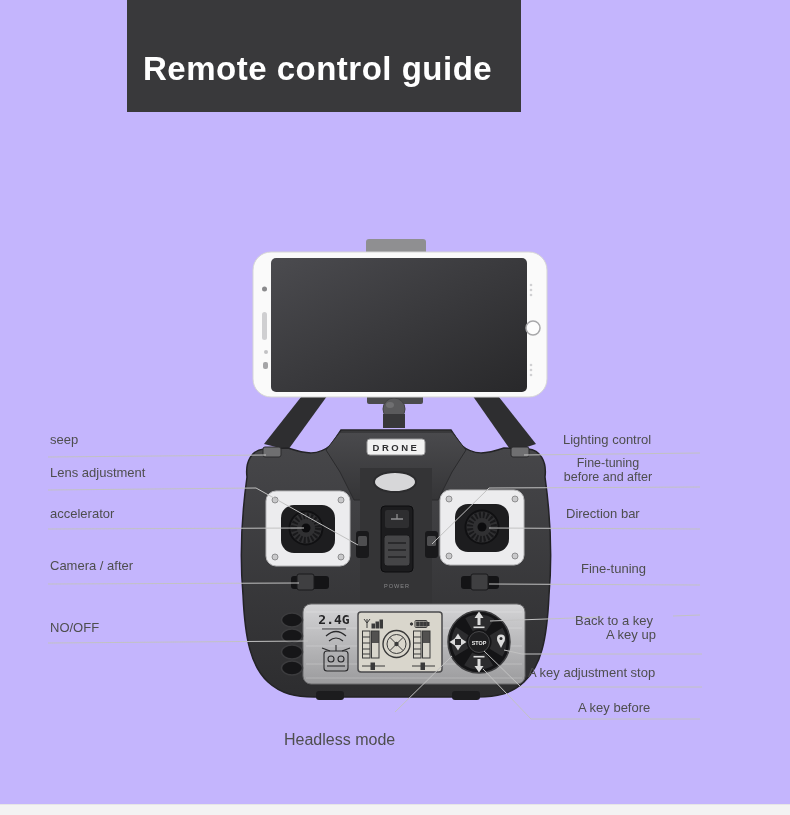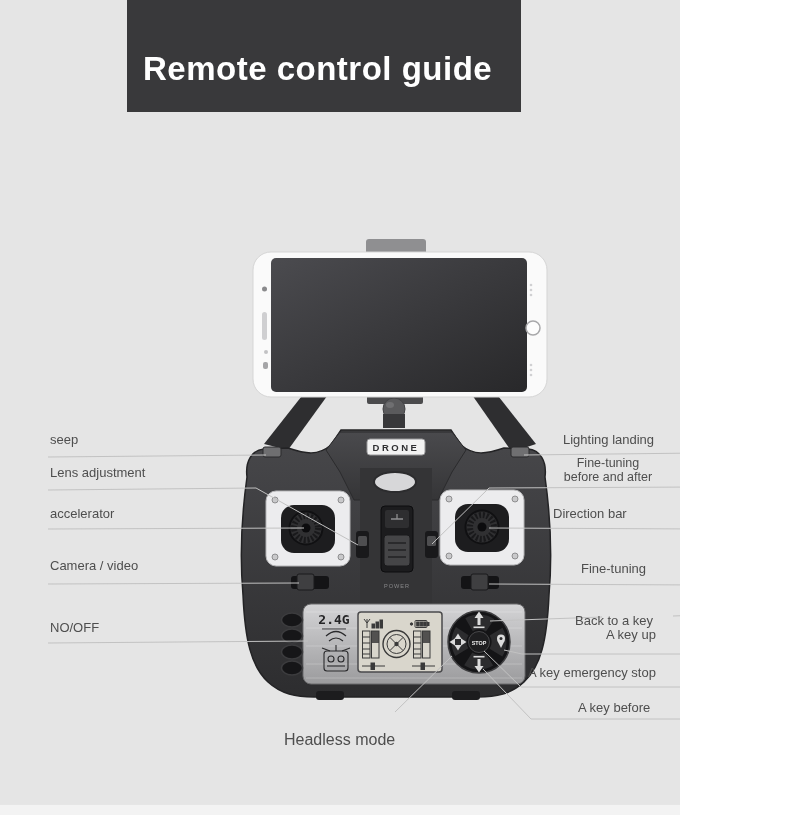--- a/index.html
+++ b/index.html
@@ -1,16 +1,16 @@
 <!DOCTYPE html>
 <html><head>
 <meta charset="utf-8">
 <style>
   html,body{margin:0;padding:0;background:#ffffff;}
-  .stage{position:relative;width:680px;height:815px;background:#e5e5e5;overflow:hidden;
+  .stage{position:relative;width:790px;height:815px;background:#c4b5fd;overflow:hidden;
          font-family:"Liberation Sans",sans-serif;}
   .banner{position:absolute;left:127px;top:0;width:394px;height:112px;background:#39393b;}
   .banner h1{margin:0;padding:50px 0 0 16px;font-size:33px;font-weight:bold;color:#ffffff;
              letter-spacing:.5px;white-space:nowrap;}
   .scene{position:absolute;left:0;top:0;}
   .callout{position:absolute;color:#4e4e4e;font-size:13px;white-space:nowrap;}
   .callout.small{font-size:12.5px;line-height:14px;text-align:center;white-space:pre-line;width:140px;}
   .callout.big{font-size:16px;margin-top:16px;}
   .bottom-strip{position:absolute;left:0;top:804px;width:790px;height:11px;background:#f3f3f3;
                 border-top:1px solid #e6e6e6;}
@@ -253,28 +253,28 @@
       <polyline points="673,616 700,615"></polyline>
       <polyline points="504,650 522,654 702,654"></polyline>
       <polyline points="484,651 521,687 702,687"></polyline>
       <polyline points="483,669 531,719 700,719"></polyline>
     </g>
   </svg>
 
   <div class="callout" style="left:50px;top:432px;">seep</div>
   <div class="callout" style="left:50px;top:465px;text-align:right;">Lens adjustment</div>
   <div class="callout" style="left:50px;top:506px;text-align:right;">accelerator</div>
-  <div class="callout" style="left:50px;top:558px;">Camera / video</div>
+  <div class="callout" style="left:50px;top:558px;">Camera / after</div>
   <div class="callout" style="left:50px;top:620px;">NO/OFF</div>
   <div class="callout big" style="left:284px;top:715px;">Headless mode</div>
 
-  <div class="callout" style="left:563px;top:432px;">Lighting landing</div>
+  <div class="callout" style="left:563px;top:432px;">Lighting control</div>
   <div class="callout small" style="left:538px;top:456px;">Fine-tuning
 before and after</div>
-  <div class="callout" style="left:553px;top:506px;">Direction bar</div>
+  <div class="callout" style="left:566px;top:506px;">Direction bar</div>
   <div class="callout" style="left:581px;top:561px;">Fine-tuning</div>
   <div class="callout" style="left:606px;top:599px;margin-top:28px;">A key up</div>
   <div class="callout" style="left:575px;top:613px;">Back to a key</div>
-  <div class="callout" style="left:528px;top:665px;">A key emergency stop</div>
+  <div class="callout" style="left:528px;top:665px;">A key adjustment stop</div>
   <div class="callout" style="left:578px;top:700px;">A key before</div>
 
   <div class="bottom-strip"></div>
 </div>
 
 </body></html>

